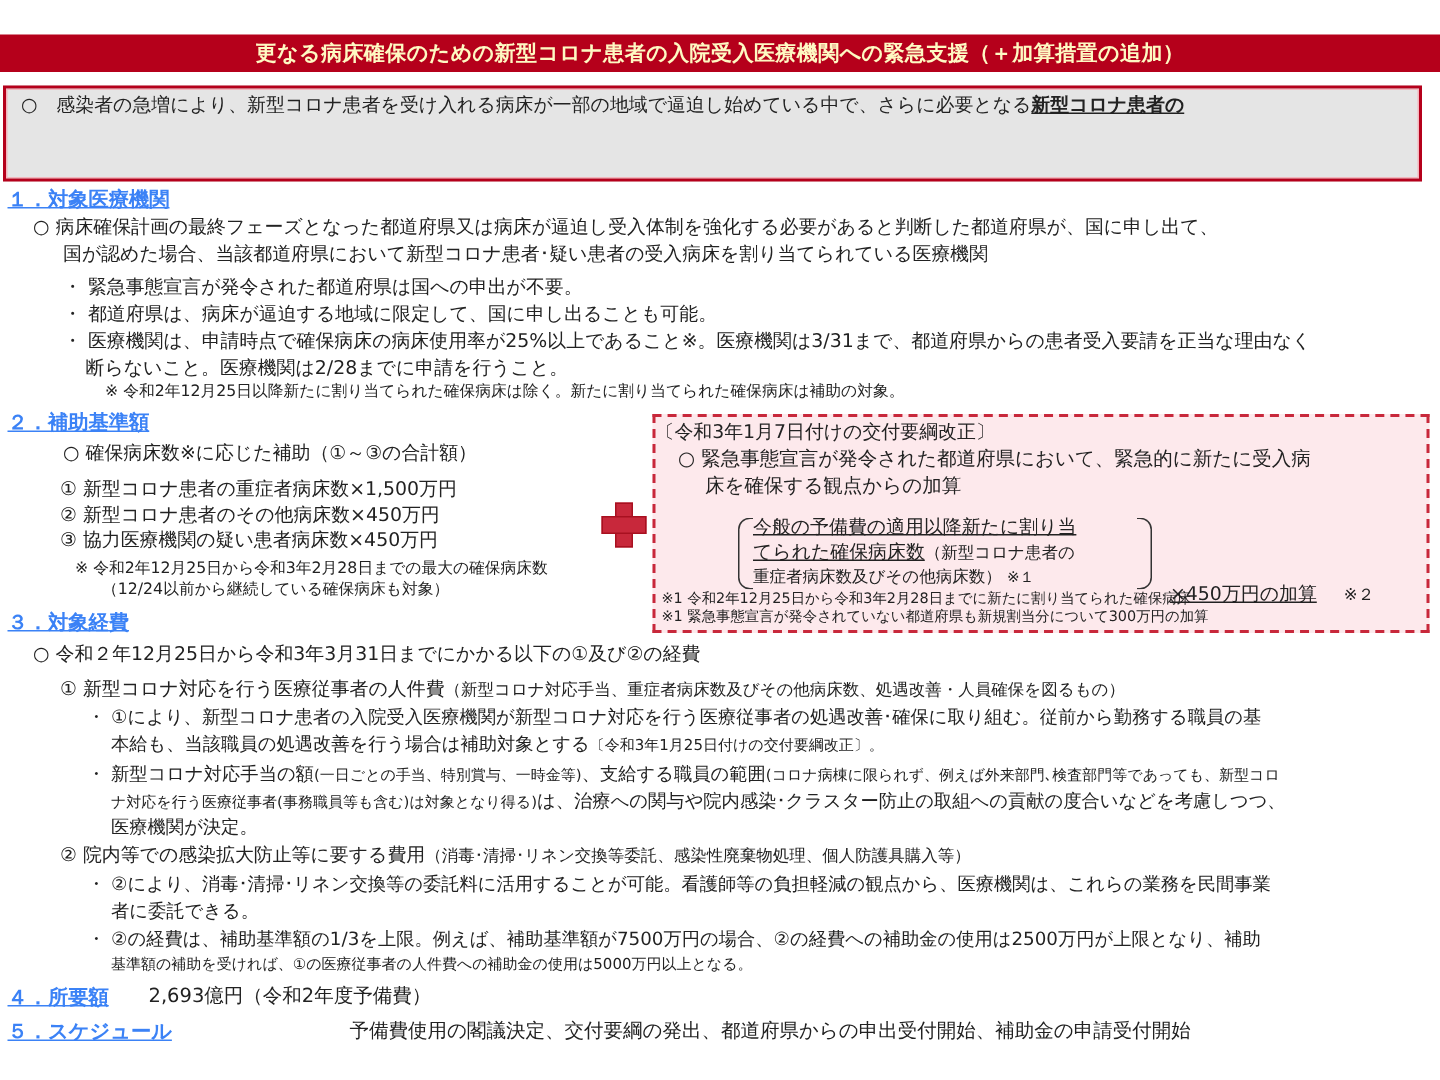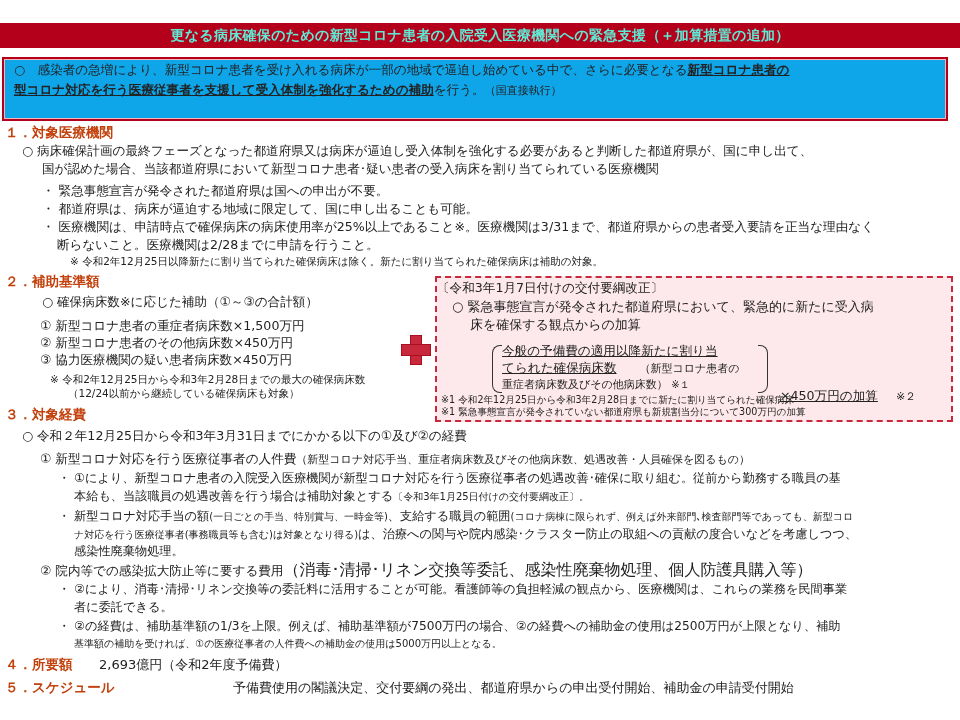--- a/index.html
+++ b/index.html
@@ -1,33 +1,33 @@
 <!DOCTYPE html>
 <html><head>
 <meta charset="utf-8">
 <style>
   * { box-sizing: border-box; margin: 0; padding: 0; }
   html, body { width: 960px; height: 720px; background: #ffffff; overflow: hidden; }
   body { font-family: "DejaVu Sans", "Liberation Sans", sans-serif; color: #222; position: relative; }
 
   .title-bar {
     position: absolute; left: 0; top: 23px; width: 960px; height: 25px;
-    background: #b5001b; color: #5eead4; font-weight: bold; font-size: 14px;
+    background: #b5001b; color: #fef9c3; font-weight: bold; font-size: 14px;
     display: flex; align-items: center; justify-content: center; letter-spacing: 0.3px;
   }
   .summary {
     position: absolute; left: 2px; top: 57px; width: 946px; height: 64px;
-    background: #0ea5e9; border: 2px solid #b5001b; box-shadow: 0 0 0 1px #f3b6bd inset;
+    background: #e5e5e5; border: 2px solid #b5001b; box-shadow: 0 0 0 1px #f3b6bd inset;
     font-size: 12.6px; line-height: 20px; padding: 1px 8px 0 10px;
   }
   .summary .u { font-weight: bold; text-decoration: underline; }
   .summary .small { font-size: 11px; }
 
   .sec-head {
-    position: absolute; left: 5px; font-weight: bold; font-size: 13.5px; color: #c2410c;
+    position: absolute; left: 5px; font-weight: bold; font-size: 13.5px; text-decoration: underline; color: #3b82f6;
   }
   .txt { position: absolute; font-size: 12.6px; line-height: 18px; white-space: nowrap; }
   .txt-sm { position: absolute; font-size: 10.5px; line-height: 15px; white-space: nowrap; }
   .mix { position: absolute; font-size: 12.6px; line-height: 18px; white-space: nowrap; }
   .mix .s { font-size: 10px; }
   .ul { text-decoration: underline; }
 
   .plus-icon { position: absolute; left: 401px; top: 335px; width: 28px; height: 28px; }
   .plus-icon::before, .plus-icon::after {
     content: ""; position: absolute; background: #c8283b; border: 1.5px solid #a81020;
@@ -47,23 +47,20 @@
 </style>
 </head>
 <body>
 
 <div class="title-bar">更なる病床確保のための新型コロナ患者の入院受入医療機関への緊急支援（＋加算措置の追加）</div>
 
 <div class="summary">
   <div>
     <span>○　感染者の急増により、新型コロナ患者を受け入れる病床が一部の地域で逼迫し始めている中で、さらに必要となる</span><span class="u">新型コロナ患者の</span>
   </div>
-  <div>
-    <span class="u">型コロナ対応を行う医療従事者を支援して受入体制を強化するための補助</span><span>を行う。</span><span class="small">（国直接執行）</span>
-  </div>
 </div>
 
 <div class="sec-head" style="top:124px;">１．対象医療機関</div>
 <div class="txt" style="left:22px; top:142px;">○ 病床確保計画の最終フェーズとなった都道府県又は病床が逼迫し受入体制を強化する必要があると判断した都道府県が、国に申し出て、</div>
 <div class="txt" style="left:42px; top:160px;">国が認めた場合、当該都道府県において新型コロナ患者･疑い患者の受入病床を割り当てられている医療機関</div>
 <div class="txt" style="left:42px; top:182px;">・ 緊急事態宣言が発令された都道府県は国への申出が不要。</div>
 <div class="txt" style="left:42px; top:200px;">・ 都道府県は、病床が逼迫する地域に限定して、国に申し出ることも可能。</div>
 <div class="txt" style="left:42px; top:218px;">・ 医療機関は、申請時点で確保病床の病床使用率が25%以上であること※。医療機関は3/31まで、都道府県からの患者受入要請を正当な理由なく</div>
 <div class="txt" style="left:57px; top:236px;">断らないこと。医療機関は2/28までに申請を行うこと。</div>
 <div class="txt-sm" style="left:70px; top:254px;">※ 令和2年12月25日以降新たに割り当てられた確保病床は除く。新たに割り当てられた確保病床は補助の対象。</div>
@@ -81,21 +78,21 @@
 <div class="add-box"></div>
 <div class="txt" style="left:437px; top:279px;">〔令和3年1月7日付けの交付要綱改正〕</div>
 <div class="txt" style="left:452px; top:298px; font-size:13px;">○ 緊急事態宣言が発令された都道府県において、緊急的に新たに受入病</div>
 <div class="txt" style="left:470px; top:316px; font-size:13px;">床を確保する観点からの加算</div>
 <div class="bracket-l"></div>
 <div class="bracket-r"></div>
 <div class="mix" style="left:502px; top:342px;">
   <span class="ul">今般の予備費の適用以降</span><span class="ul">新たに割り当</span>
 </div>
 <div class="mix" style="left:502px; top:359px;">
-  <span class="ul">てられた確保病床数</span><span class="s" style="font-size:11px;margin-left:23px;">（新型コロナ患者の</span>
+  <span class="ul">てられた確保病床数</span><span class="s" style="font-size:11px;">（新型コロナ患者の</span>
 </div>
 <div class="mix" style="left:502px; top:376px; font-size:11px;">
   <span>重症者病床数及びその他病床数）</span> <span class="s">※１</span>
 </div>
 <div class="mix" style="left:780px; top:359px;margin-top:28px;">
   <span class="ul">×450万円の加算</span>
   <span style="margin-left:14px; font-size:11px;">※２</span>
 </div>
 <div class="txt-sm" style="left:441px; top:394px; font-size:9.6px; line-height:12px;">※1 令和2年12月25日から令和3年2月28日までに新たに割り当てられた確保病床</div>
 <div class="txt-sm" style="left:441px; top:406px; font-size:9.6px; line-height:12px;">※1 緊急事態宣言が発令されていない都道府県も新規割当分について300万円の加算</div>
@@ -109,24 +106,24 @@
 <div class="txt" style="left:58px; top:469px; font-size:12.2px;">・ ①により、新型コロナ患者の入院受入医療機関が新型コロナ対応を行う医療従事者の処遇改善･確保に取り組む。従前から勤務する職員の基</div>
 <div class="mix" style="left:74px; top:487px; font-size:12.2px;">
   <span>本給も、当該職員の処遇改善を行う場合は補助対象とする</span><span class="s">〔令和3年1月25日付けの交付要綱改正〕。</span>
 </div>
 <div class="mix" style="left:58px; top:507px; font-size:12.2px;">
   <span>・ 新型コロナ対応手当の額</span><span class="s">(一日ごとの手当、特別賞与、一時金等)</span><span>、支給する職員の範囲</span><span class="s">(コロナ病棟に限られず、例えば外来部門､検査部門等であっても、新型コロ</span>
 </div>
 <div class="mix" style="left:74px; top:525px; font-size:12.2px;">
   <span class="s">ナ対応を行う医療従事者(事務職員等も含む)は対象となり得る)</span><span>は、治療への関与や院内感染･クラスター防止の取組への貢献の度合いなどを考慮しつつ、</span>
 </div>
-<div class="txt" style="left:74px; top:542px; font-size:12.2px;">感染性廃棄物処理。</div>
+<div class="txt" style="left:74px; top:542px; font-size:12.2px;">医療機関が決定。</div>
 
 <div class="mix" style="left:40px; top:561px;">
-  <span>② 院内等での感染拡大防止等に要する費用</span><span style="font-size:16px;">（消毒･清掃･リネン交換等委託、感染性廃棄物処理、個人防護具購入等）</span>
+  <span>② 院内等での感染拡大防止等に要する費用</span><span style="font-size:11px;">（消毒･清掃･リネン交換等委託、感染性廃棄物処理、個人防護具購入等）</span>
 </div>
 <div class="txt" style="left:58px; top:580px; font-size:12.2px;">・ ②により、消毒･清掃･リネン交換等の委託料に活用することが可能。看護師等の負担軽減の観点から、医療機関は、これらの業務を民間事業</div>
 <div class="txt" style="left:74px; top:598px; font-size:12.2px;">者に委託できる。</div>
 <div class="txt" style="left:58px; top:617px; font-size:12.2px;">・ ②の経費は、補助基準額の1/3を上限。例えば、補助基準額が7500万円の場合、②の経費への補助金の使用は2500万円が上限となり、補助</div>
 <div class="txt" style="left:74px; top:635px; font-size:10px;">基準額の補助を受ければ、①の医療従事者の人件費への補助金の使用は5000万円以上となる。</div>
 
 <div class="sec-head" style="top:656px;">４．所要額</div>
 <div class="txt" style="left:99px; top:656px; font-size:13px;">2,693億円（令和2年度予備費）</div>
 
 <div class="sec-head" style="top:679px;">５．スケジュール</div>

